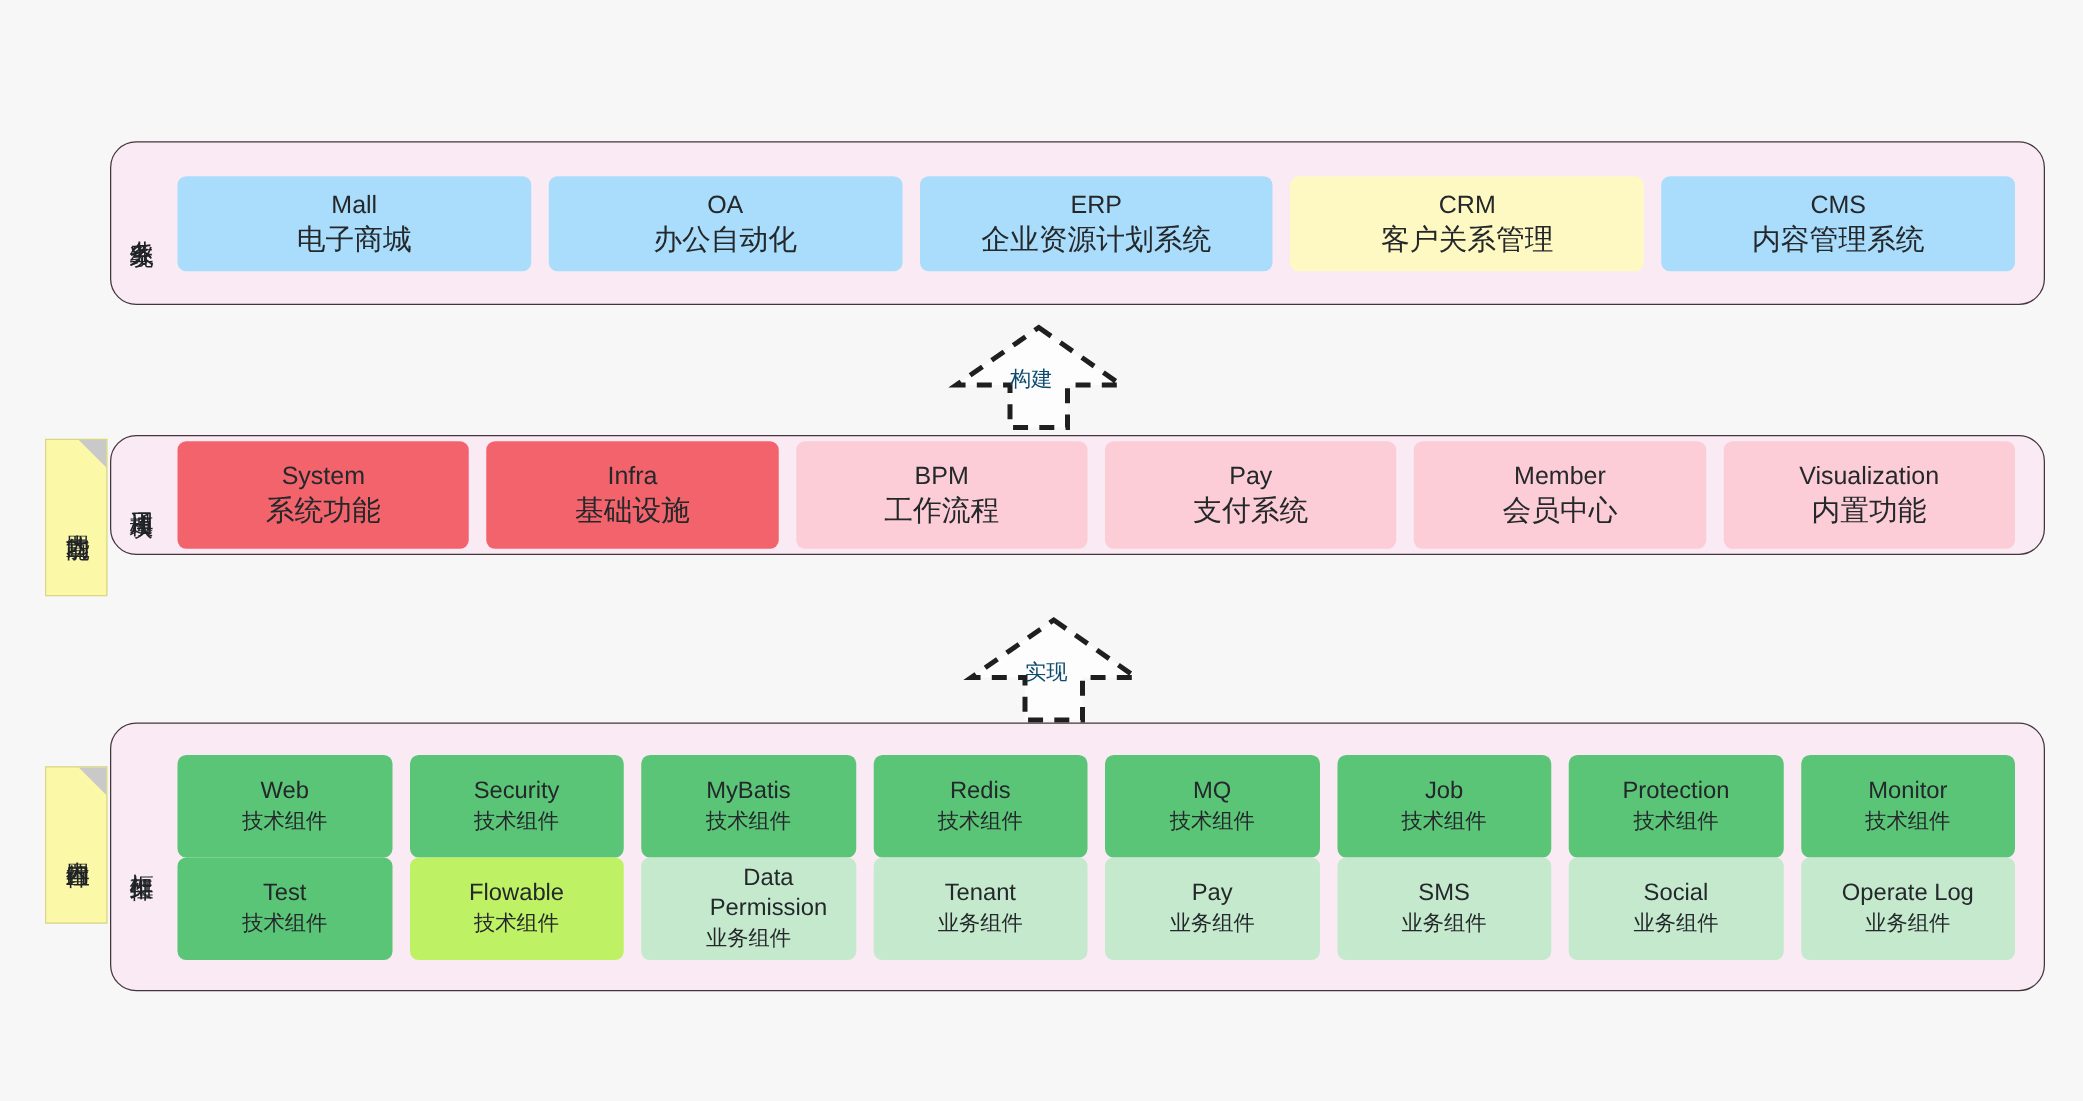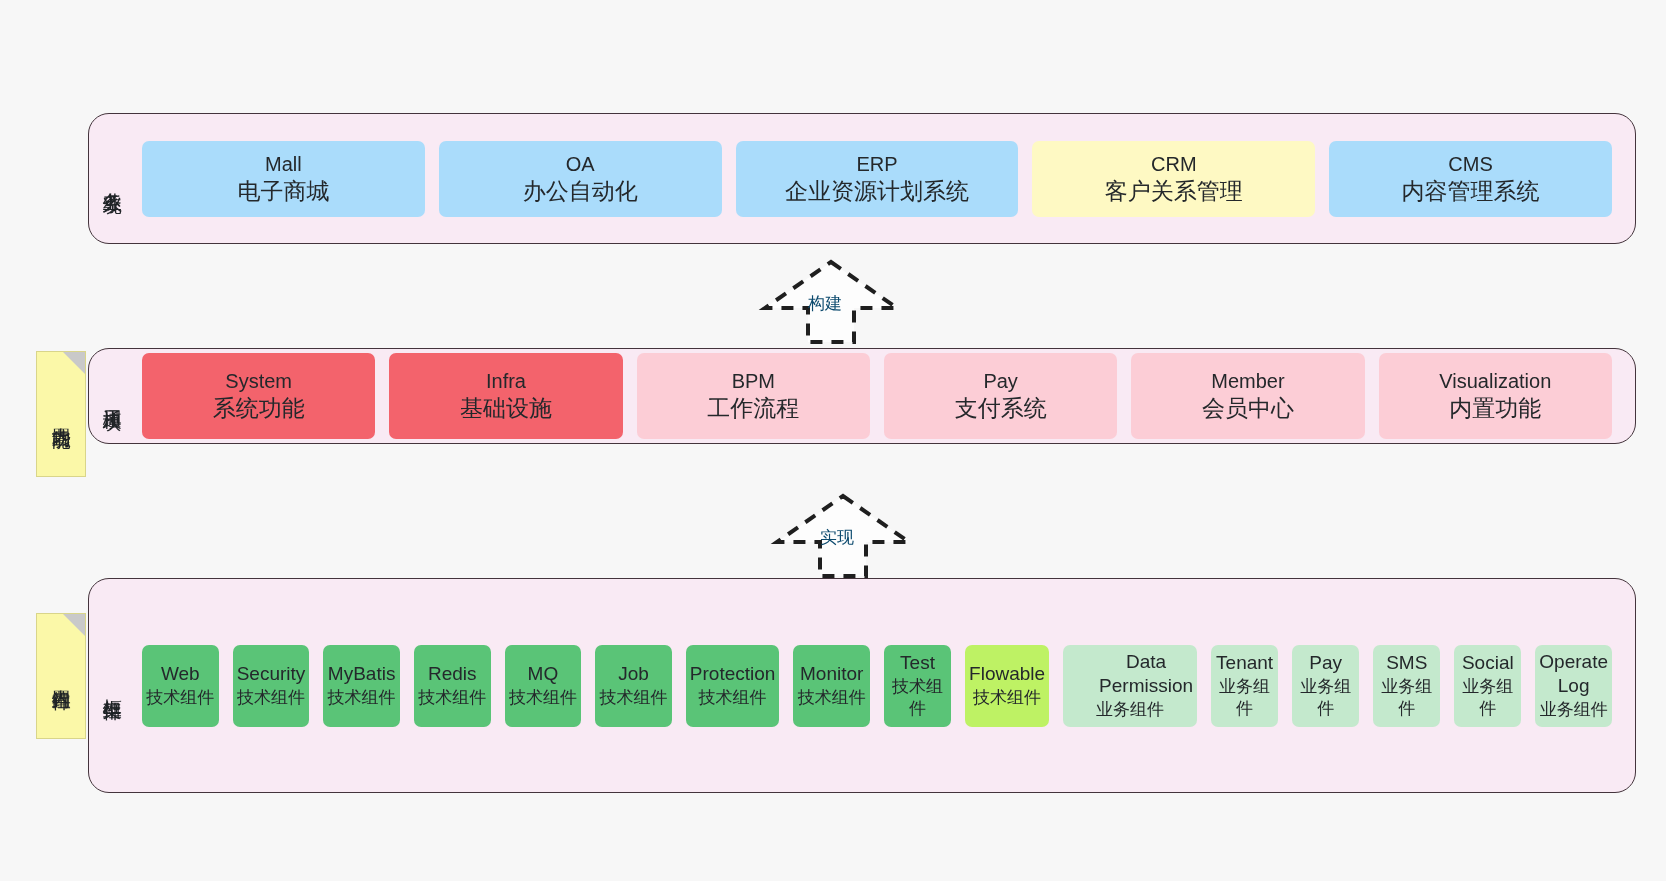--- a/index.html
+++ b/index.html
@@ -36,20 +36,21 @@
     user-select: none;
   }
   .cards {
     flex: 1 1 auto;
     display: flex;
     align-items: center;
     padding: 0 16px 0 0;
     gap: 0;
   }
   .cards.two-row {
+    flex-direction: column;
     justify-content: center;
     padding: 14px 16px 14px 0;
   }
   .card-row { display: flex; width: 100%; gap: 0; }
 
   .card {
     flex: 1 1 0;
     margin: 0 7px;
     border-radius: 7px;
     display: flex;

